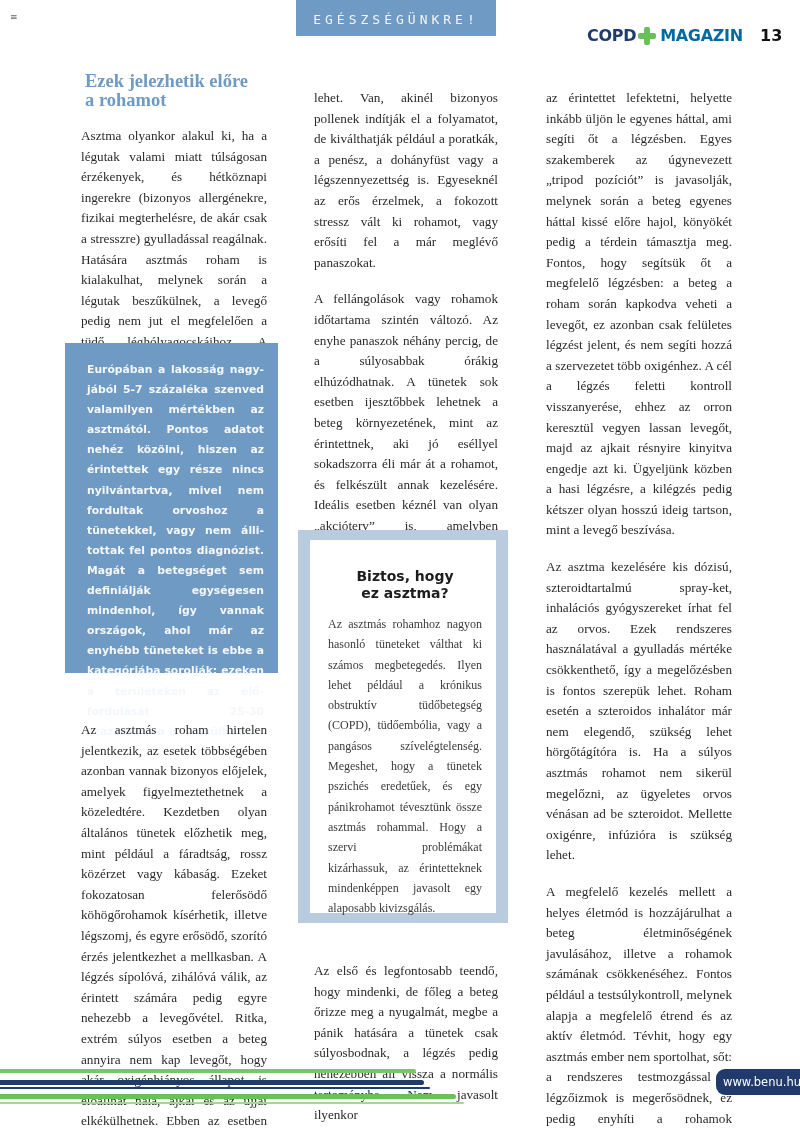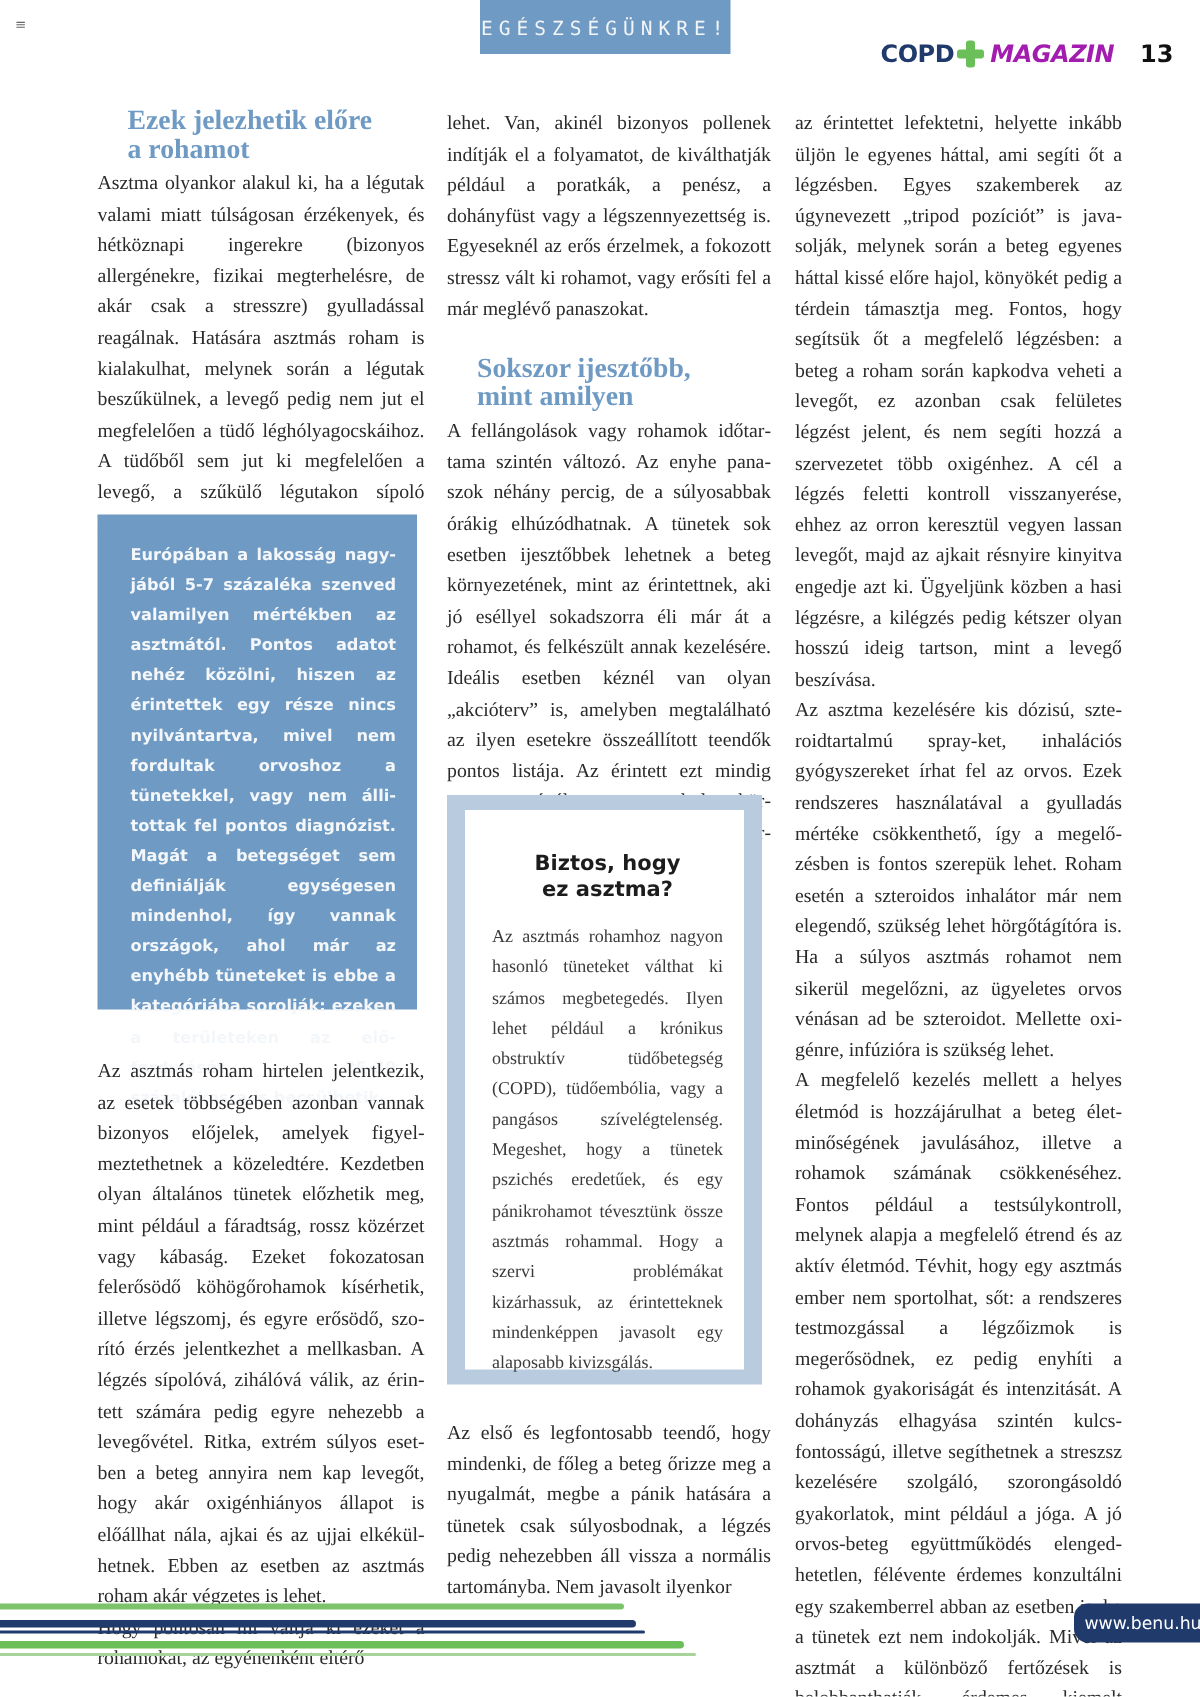--- a/index.html
+++ b/index.html
@@ -1,35 +1,35 @@
 <!DOCTYPE html>
 <html><head>
 <meta charset="utf-8">
 <style>
   * { box-sizing: border-box; margin: 0; padding: 0; }
   html, body { width: 800px; height: 1131px; background: #ffffff; overflow: hidden; }
   body { position: relative; font-family: "Liberation Serif", "DejaVu Serif", serif; color: #2a2a2a; }
 
   .corner-mark { position: absolute; left: 10px; top: 12px; font-size: 9px; color: #666; font-family: "DejaVu Sans", sans-serif; }
 
-  .section-tag { position: absolute; left: 320px; top: 0; width: 167px; height: 36px; background: #6f9ac3;
+  .section-tag { position: absolute; left: 296px; top: 0; width: 200px; height: 36px; background: #6f9ac3;
     color: #f2f5f8; font-family: "DejaVu Sans Mono", monospace; font-size: 13px; letter-spacing: 4px;
     text-align: center; line-height: 40px; }
 
   .brand { position: absolute; left: 587px; top: 26px; display: flex; align-items: center; font-family: "DejaVu Sans", sans-serif; font-weight: bold; font-size: 16px; }
   .brand-benu { color: #1f3a6b; letter-spacing: -0.3px; }
   .brand-cross { width: 18px; height: 18px; margin: 0 4px 0 2px; position: relative; }
   .brand-cross::before, .brand-cross::after { content: ""; position: absolute; background: #6bbf59; border-radius: 2px; }
   .brand-cross::before { left: 6px; top: 0; width: 6px; height: 18px; }
   .brand-cross::after { left: 0; top: 6px; width: 18px; height: 6px; }
-  .brand-mag { color: #a21caf; letter-spacing: -0.3px; font-style: italic; }
+  .brand-mag { color: #0369a1; letter-spacing: -0.3px; }
   .page-num { position: absolute; left: 760px; top: 26px; font-family: "DejaVu Sans", sans-serif; font-weight: bold; font-size: 16px; color: #111; }
 
   .col { position: absolute; font-size: 13.2px; line-height: 20.6px; text-align: justify; hyphens: manual; }
-  .col p { margin: 0; }
+  .col p { margin: 16px; }
   .col1 { left: 65px; top: 72px; width: 218px; }
   .col2 { left: 298px; top: 72px; width: 216px; }
   .col3 { left: 530px; top: 72px; width: 218px; }
 
   h2.sub { font-family: "Liberation Serif", serif; font-weight: bold; color: #6f9ac3; font-size: 18.5px; line-height: 19px; text-align: left; margin-bottom: 2px; margin-left: 20px; }
 
   .infobox { position: absolute; left: 65px; top: 343px; width: 213px; height: 330px; background: #6f9ac3;
     padding: 17px 14px 0 22px; color: #f4f7fa; font-family: "DejaVu Sans", sans-serif; font-weight: bold;
     font-size: 10.8px; line-height: 20.1px; text-align: justify; }
 
@@ -77,24 +77,20 @@
   <p>Európában a lakosság nagy­jából 5-7 százaléka szenved valamilyen mértékben az aszt­mától. Pontos adatot nehéz közölni, hiszen az érintettek egy része nincs nyilvántartva, mivel nem fordultak orvoshoz a tünetekkel, vagy nem álli­tottak fel pontos diagnózist. Magát a betegséget sem defi­niálják egységesen minden­hol, így vannak országok, ahol már az enyhébb tüneteket is ebbe a kategóriába sorolják: ezeken a területeken az elő­fordulását 25-30 százalékosra is becsülhetik.</p>
 </div>
 
 <div class="col col1b">
   <p>Az asztmás roham hirtelen jelentkezik, az esetek többségében azonban van­nak bizonyos előjelek, amelyek figyel­meztethetnek a közeledtére. Kezdetben olyan általános tünetek előzhetik meg, mint például a fáradtság, rossz közér­zet vagy kábaság. Ezeket fokozatosan felerősödő köhögőrohamok kísérhetik, illetve légszomj, és egyre erősödő, szo­rító érzés jelentkezhet a mellkasban. A légzés sípolóvá, zihálóvá válik, az érin­tett számára pedig egyre nehezebb a levegővétel. Ritka, extrém súlyos eset­ben a beteg annyira nem kap levegőt, hogy akár oxigénhiányos állapot is előállhat nála, ajkai és az ujjai elkékül­hetnek. Ebben az esetben az asztmás roham akár végzetes is lehet.</p>
   <p>Hogy pontosan mi váltja ki ezeket a rohamokat, az egyénenként eltérő</p>
 </div>
 
 <div class="col col2">
   <p>lehet. Van, akinél bizonyos pollenek indítják el a folyamatot, de kiválthat­ják például a poratkák, a penész, a dohányfüst vagy a légszennyezettség is. Egyeseknél az erős érzelmek, a fokozott stressz vált ki rohamot, vagy erősíti fel a már meglévő panaszokat.</p>
-  <h2 class="sub" style="margin-top:21px;">
-    <span>Sokszor ijesztőbb,</span><br>
-    <span>mint amilyen</span>
-  </h2>
   <p>A fellángolások vagy rohamok időtar­tama szintén változó. Az enyhe pana­szok néhány percig, de a súlyosabbak órákig elhúzódhatnak. A tünetek sok esetben ijesztőbbek lehetnek a beteg környezetének, mint az érintettnek, aki jó eséllyel sokadszorra éli már át a rohamot, és felkészült annak kezelé­sére. Ideális esetben kéznél van olyan „akcióterv” is, amelyben megtalálható az ilyen esetekre összeállított teendők pontos listája. Az érintett ezt mindig tartsa magánál, vagy ott, ahol a kör­nyezetében élők is könnyen hozzáfér­nek.</p>
 </div>
 
 <div class="sidebox">
   <div class="sidebox-inner">
     <div class="sidebox-title">
       <span>Biztos, hogy</span><br>
       <span>ez asztma?</span>
     </div>
     <p class="sidebox-text">Az asztmás rohamhoz nagyon hasonló tüneteket válthat ki számos megbe­tegedés. Ilyen lehet pél­dául a krónikus obstruk­tív tüdőbetegség (COPD), tüdőembólia, vagy a pan­gásos szívelégtelenség. Megeshet, hogy a tüne­tek pszichés eredetű­ek, és egy pánikrohamot tévesztünk össze asztmás rohammal. Hogy a szervi problémákat kizárhassuk, az érintetteknek minden­képpen javasolt egy alapo­sabb kivizsgálás.</p>

